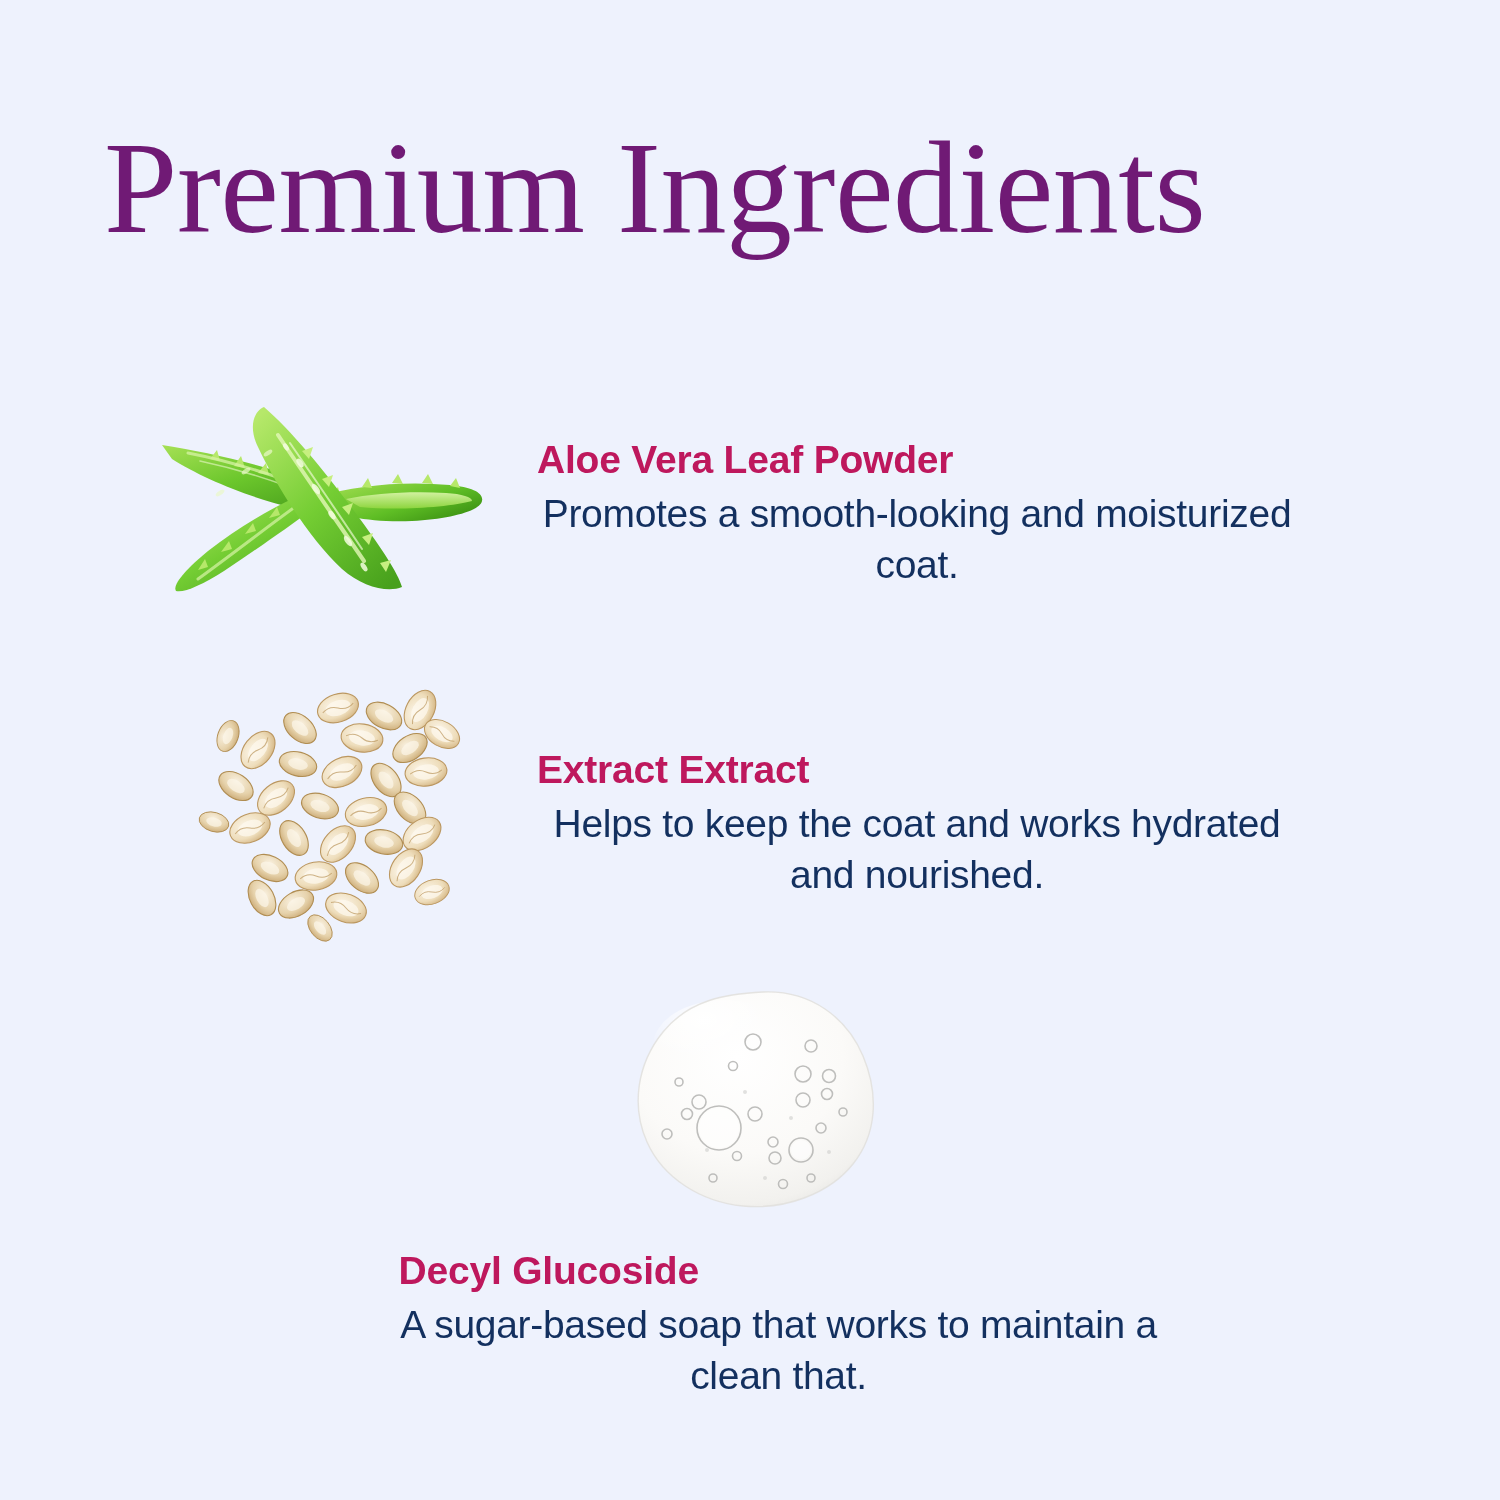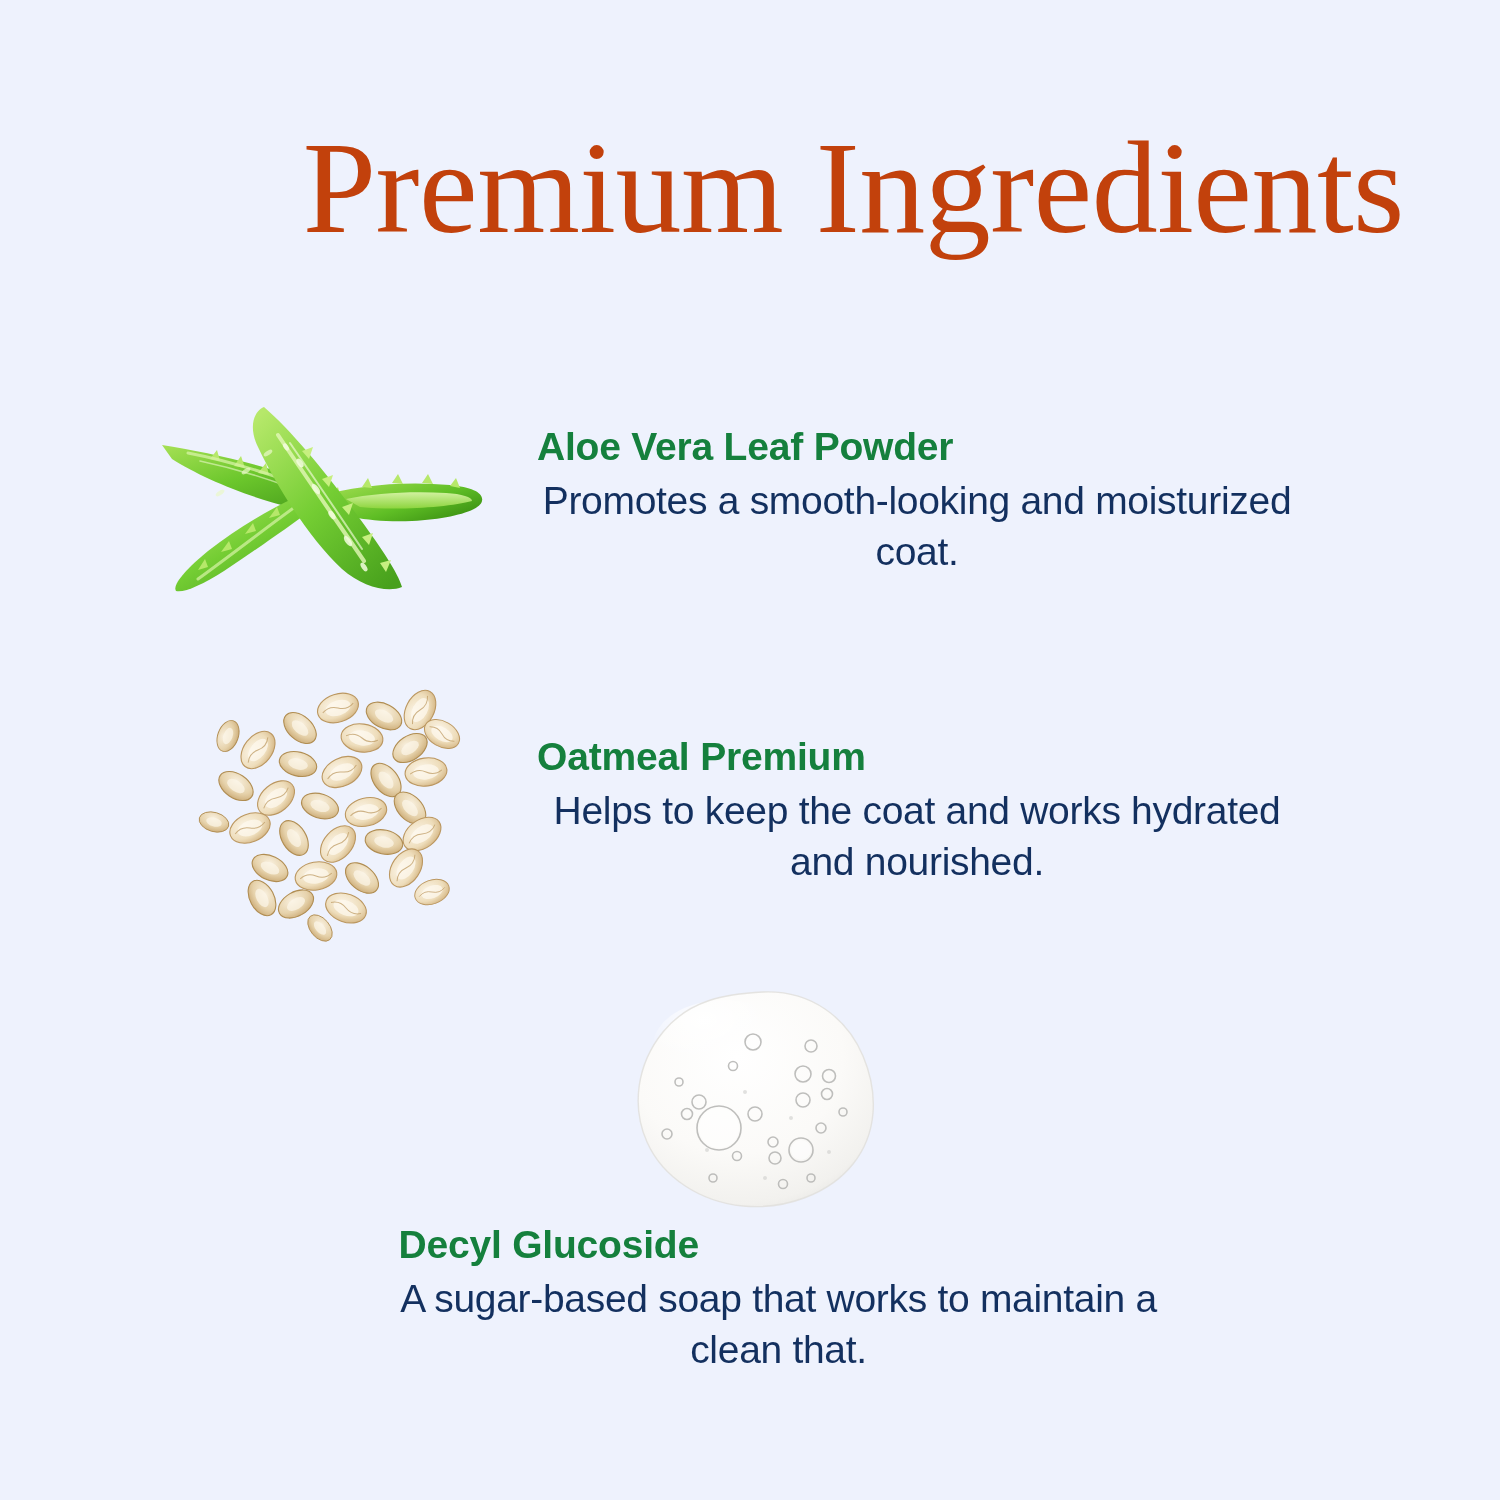--- a/index.html
+++ b/index.html
@@ -22,23 +22,22 @@
   #page-title {
     position:absolute;
     left:104px;
     top:122px;
     width:1300px;
     font-family:"Liberation Serif", "DejaVu Serif", serif;
     font-weight:400;
     font-size:132px;
     line-height:1.0;
     letter-spacing:-0.5px;
-    color:#c2410c;
+    color:#701a75;
     white-space:nowrap;
-    text-align:right;
   }
 
   
   .ingredient-row {
     position:absolute;
     left:140px;
     width:1240px;
     display:flex;
     align-items:center;
   }
@@ -65,23 +64,24 @@
     padding-left:37px;
     color:#10295c;
   }
 
   .ingredient-name {
     font-family:"Liberation Sans", sans-serif;
     font-weight:700;
     font-size:39px;
     line-height:1.20;
     letter-spacing:-0.2px;
-    color:#15803d;
+    color:#be185d;
     margin-bottom:4px;
     white-space:nowrap;
+    margin-top:26px;
   }
 
   .ingredient-desc {
     font-family:"Liberation Sans", sans-serif;
     font-weight:400;
     font-size:39px;
     line-height:1.32;
     letter-spacing:-0.3px;
     color:#13305f;
     max-width:760px;
@@ -238,21 +238,21 @@
           <use href="#flake2" x="0" y="0" transform="translate(58,60) rotate(-70) scale(0.85)"></use>
           <use href="#flake" x="0" y="0" transform="translate(272,58) rotate(30) scale(0.9)"></use>
           <use href="#flake2" x="0" y="0" transform="translate(44,146) rotate(16) scale(0.8)"></use>
           <use href="#flake" x="0" y="0" transform="translate(262,216) rotate(-20) scale(0.85)"></use>
           <use href="#flake2" x="0" y="0" transform="translate(150,252) rotate(50) scale(0.8)"></use>
         </g>
       </svg>
     </div>
 
     <div class="ingredient-text">
-      <div class="ingredient-name">Oatmeal Premium</div>
+      <div class="ingredient-name">Extract Extract</div>
       <div class="ingredient-desc">Helps to keep the coat and works hydrated and nourished.</div>
     </div>
   </div>
 
   <div class="ingredient-row" id="row-2">
 
     <div class="ingredient-figure">
       <svg width="290" height="240" viewBox="0 0 290 240" aria-hidden="true">
         <defs>
           <radialGradient id="gelG" cx="0.42" cy="0.3" r="0.78">

